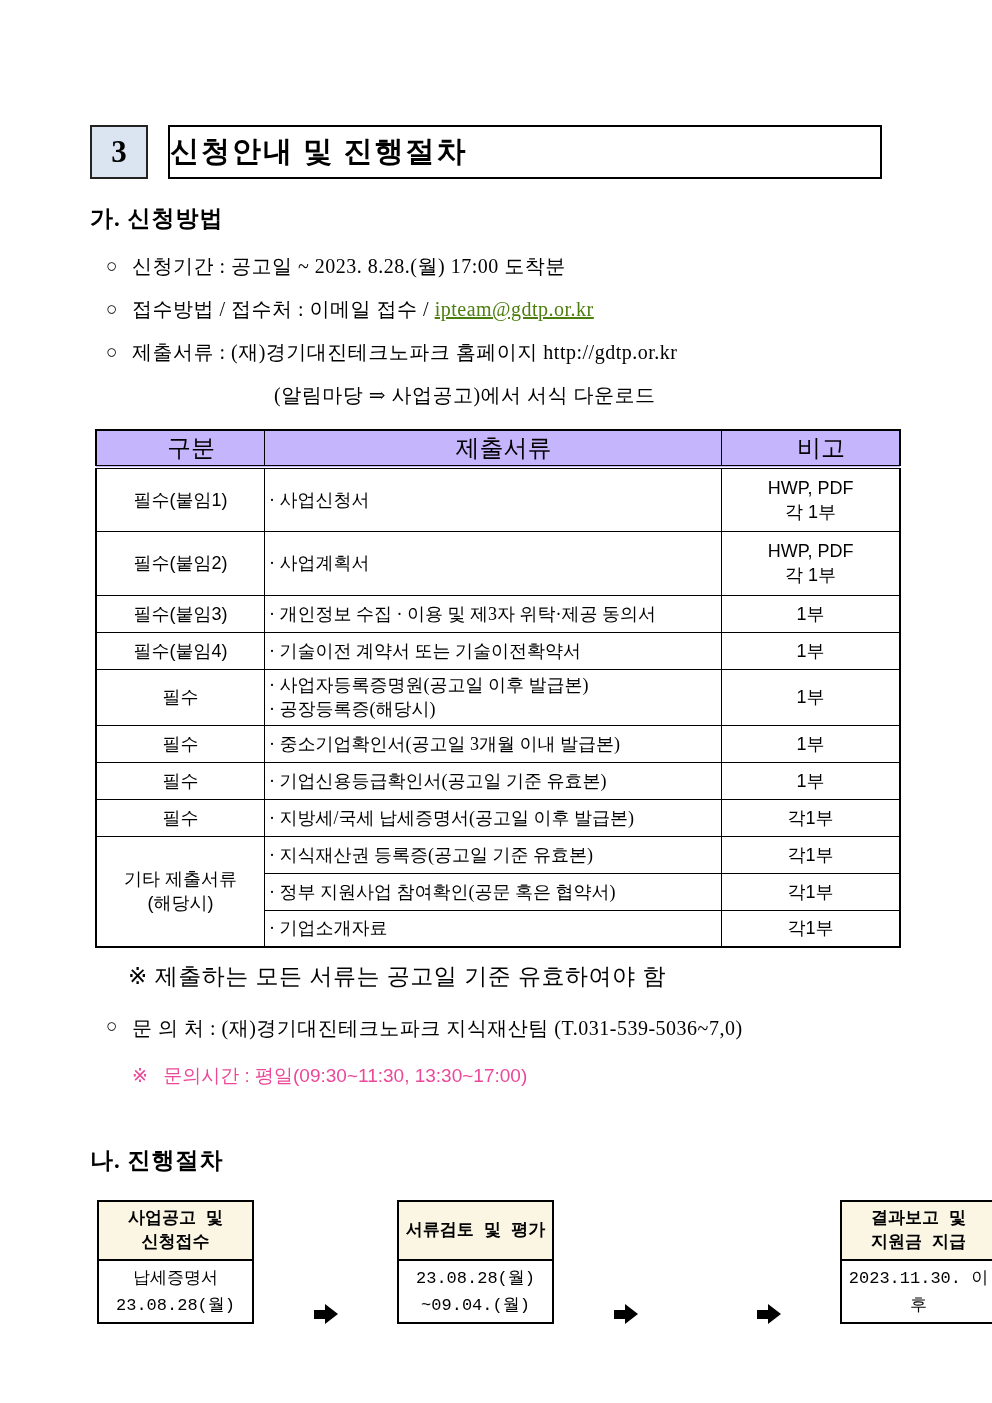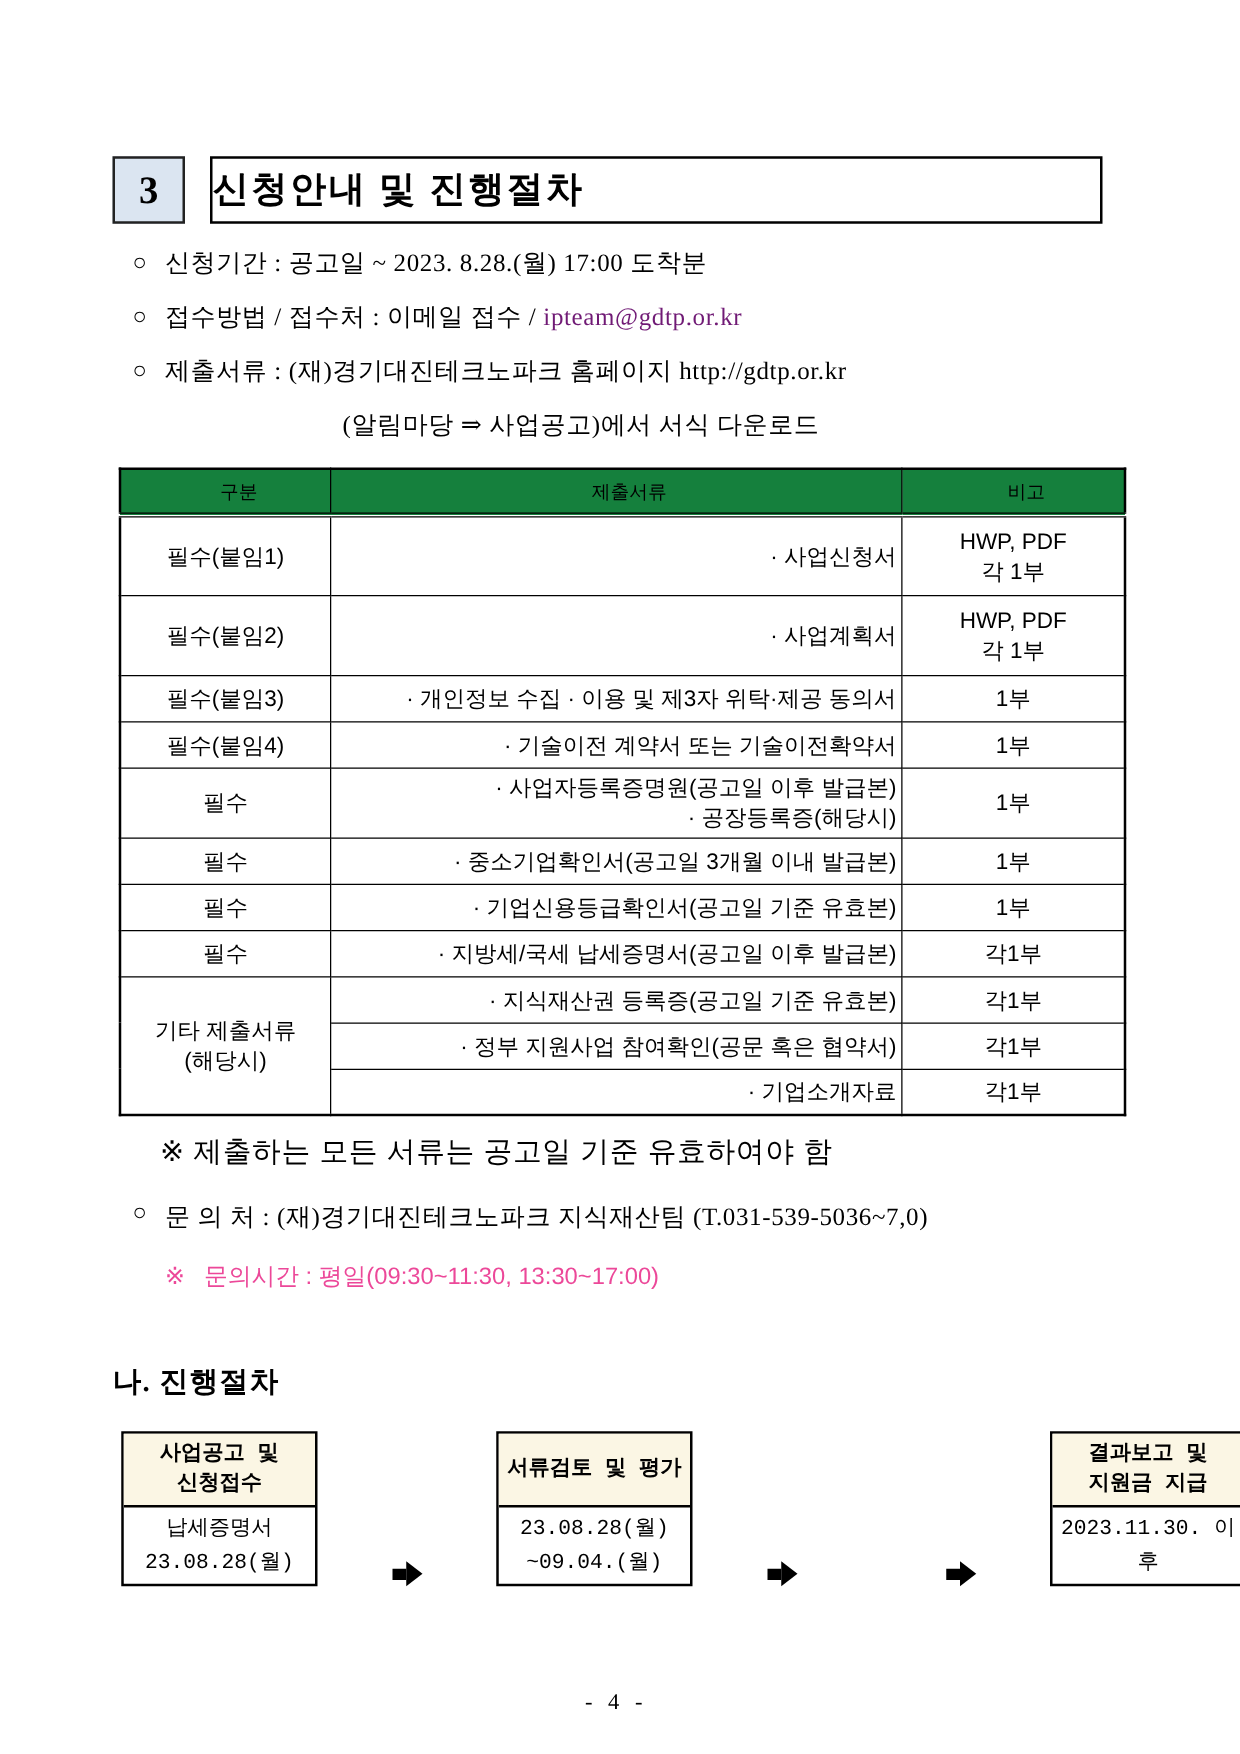--- a/index.html
+++ b/index.html
@@ -22,37 +22,37 @@
     font-size:29px;font-weight:bold;letter-spacing:2px;
   }
 
   
   .sec-heading{font-size:23px;font-weight:bold;margin:24px 0 0 0;letter-spacing:1px;}
 
   
   .bullets{margin:20px 0 0 16px;}
   .bullet{display:flex;font-size:20px;line-height:24px;margin-bottom:19px;letter-spacing:.5px;}
   .bullet .marker{margin-right:14px;font-size:19px;}
-  .bullet a,.bullet .link{color:#701a75;cursor:pointer;}
+  .bullet a,.bullet .link{color:#4d7c0f;text-decoration:underline;cursor:pointer;}
   .bullet-cont{margin:0 0 0 168px;font-size:20px;line-height:24px;letter-spacing:.5px;}
 
   
   table.docs{
     border-collapse:collapse;width:806px;margin:22px 0 0 5px;
     border:2px solid #000;
     font-family:"Liberation Sans","DejaVu Sans",sans-serif;font-size:18px;
   }
   table.docs th,table.docs td{border:1px solid #000;padding:1px 4px;}
   table.docs thead th{
-    background:#15803d;font-weight:normal;font-size:15px;height:32px;
+    background:#c4b5fd;font-weight:normal;font-size:24px;height:32px;
     border-bottom:4px double #000;
     padding-left:25px;
   }
   td.cat{text-align:center;width:160px;}
-  td.doc{text-align:right;padding-left:8px;width:452px;}
+  td.doc{text-align:left;padding-left:8px;width:452px;font-family:Liberation Serif, serif;}
   td.note{text-align:center;width:170px;}
   tr.r-tall{height:64px;}
   tr.r-mid{height:56px;}
   tr.r-std{height:37px;}
   td .cellline{line-height:24px;}
 
   .table-note{
     margin:13px 0 0 38px;font-family:"Liberation Sans","DejaVu Sans",sans-serif;
     font-size:23px;letter-spacing:.5px;
   }
@@ -92,20 +92,21 @@
 </head>
 <body>
 
 <div class="page">
 
   <div class="doc-header">
     <div class="num-box">3</div>
     <div class="title-box">신청안내 및 진행절차</div>
   </div>
 
+  <div class="sec-heading">가. 신청방법</div>
 
   <div class="bullets">
     <div class="bullet">
       <span class="marker">○</span>
       <span>신청기간 : 공고일 ~ 2023. 8.28.(월) 17:00 도착분</span>
     </div>
     <div class="bullet">
       <span class="marker">○</span>
       <span><span>접수방법 / 접수처 : 이메일 접수 / </span><a class="link">ipteam@gdtp.or.kr</a></span>
     </div>

